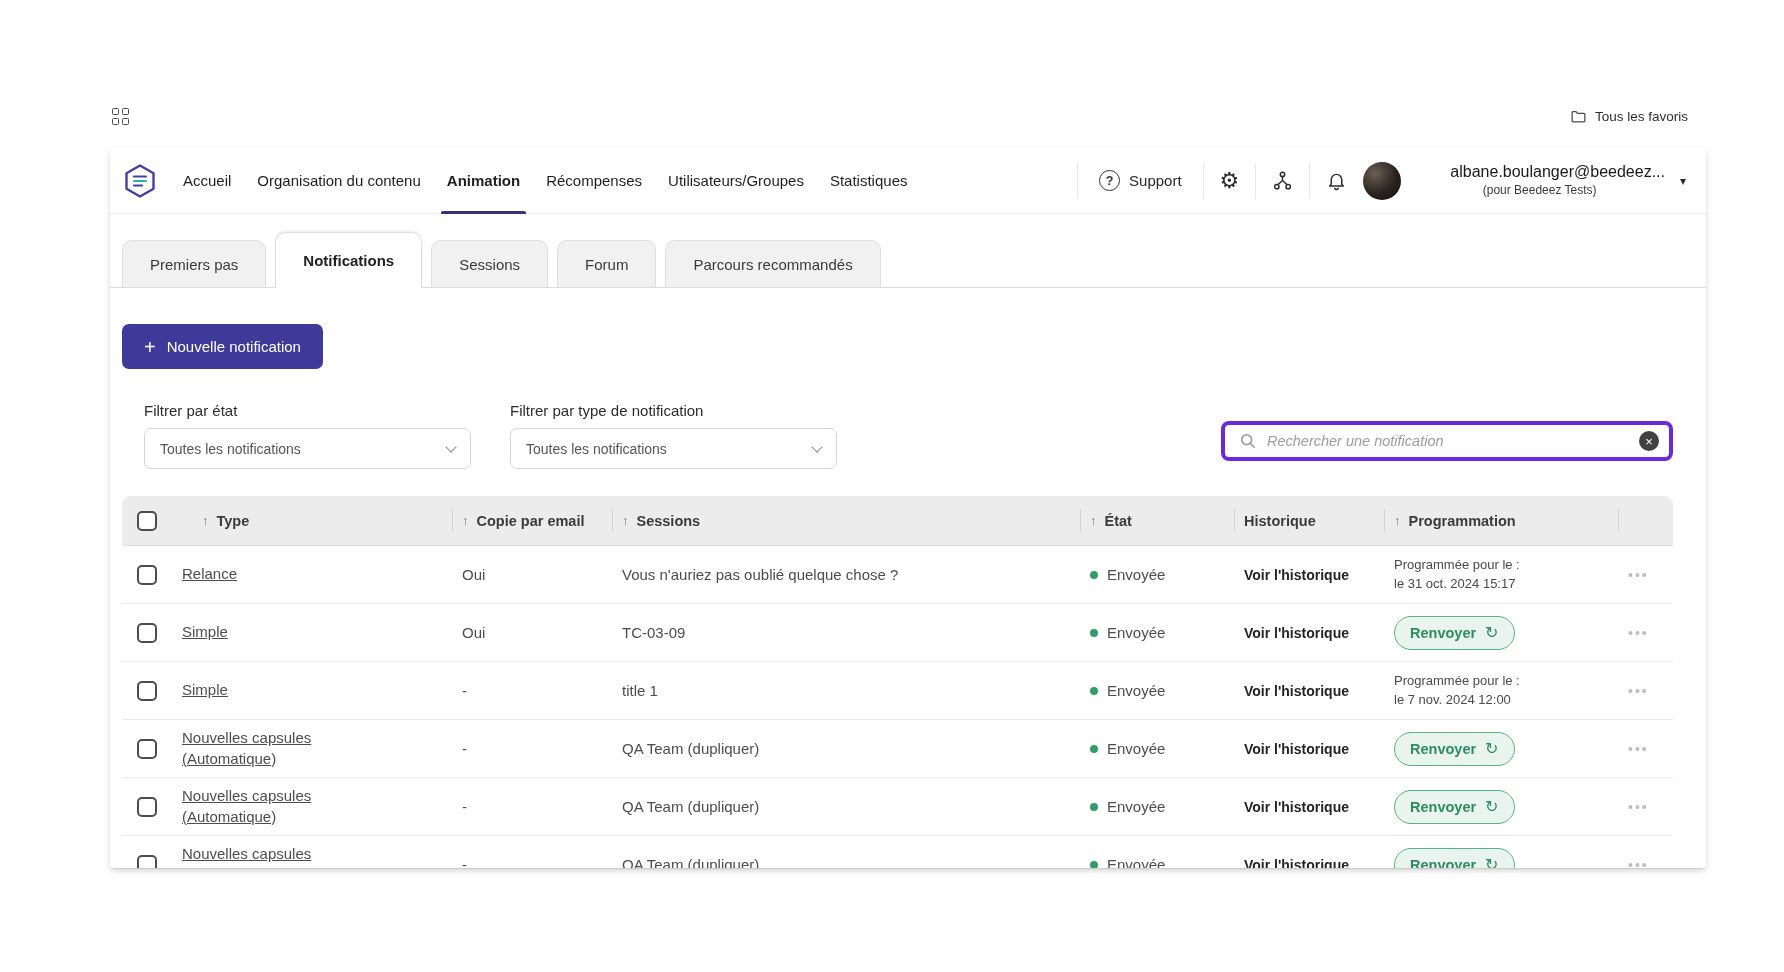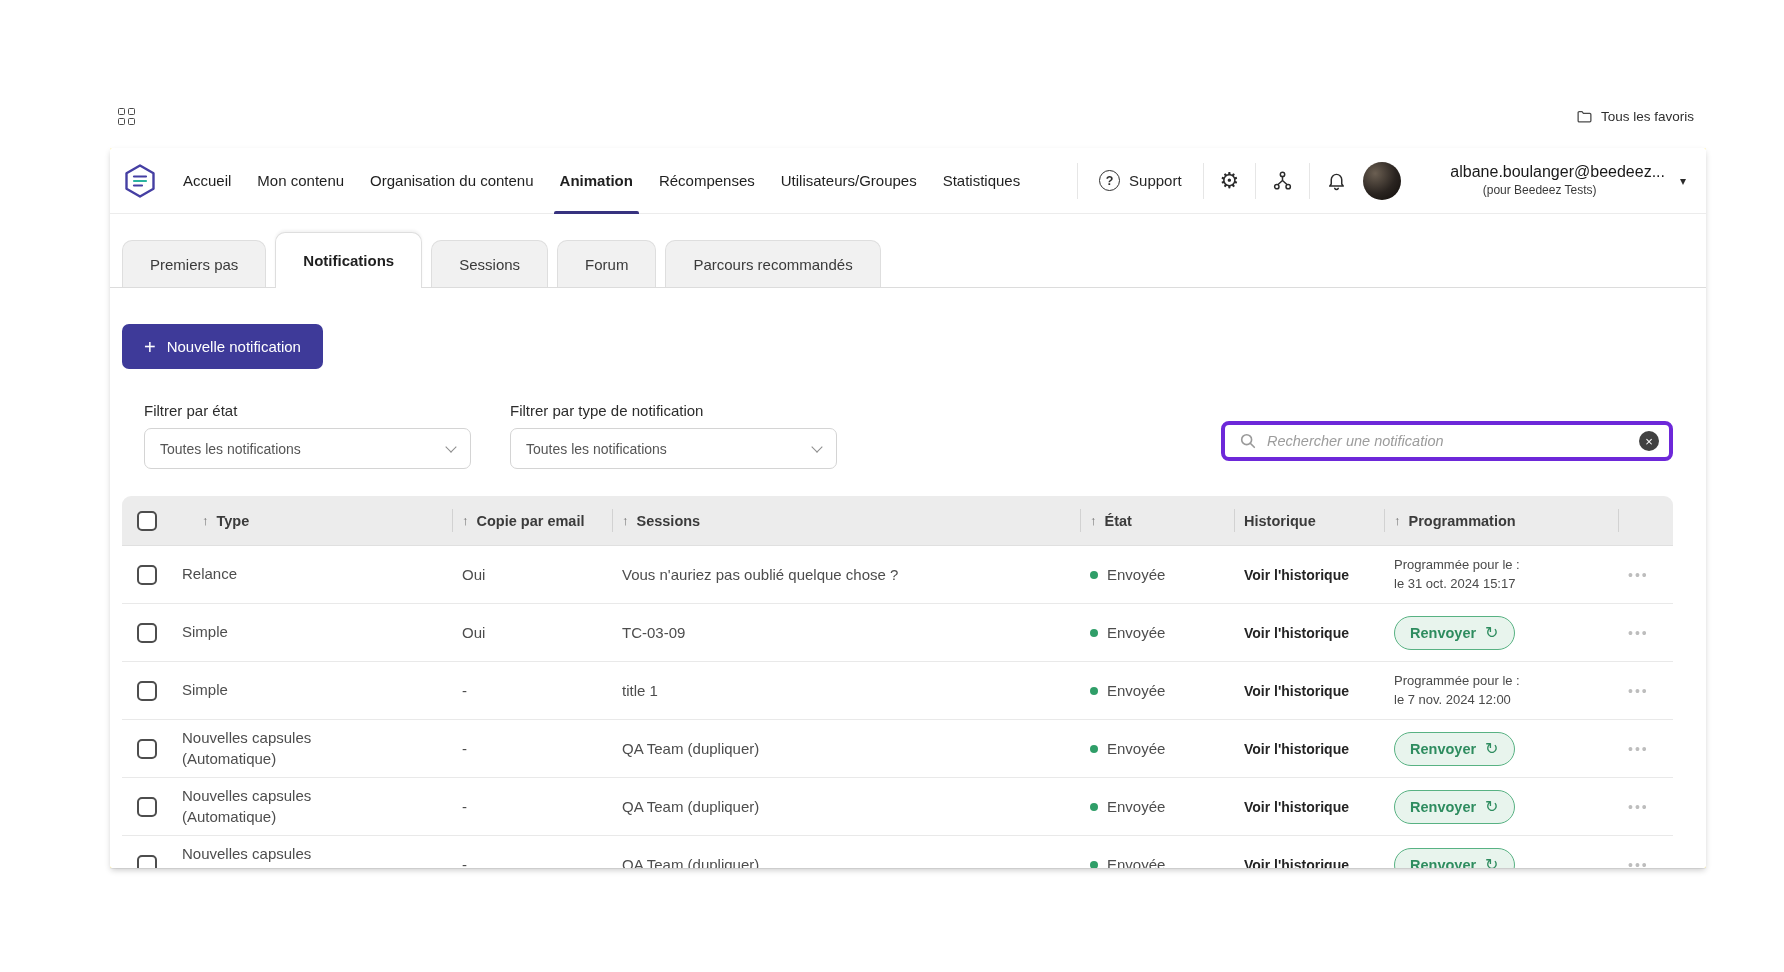--- a/index.html
+++ b/index.html
@@ -7,21 +7,21 @@
   body {
     background:#fff;
     font-family:"Liberation Sans","DejaVu Sans",sans-serif;
     position:relative;
     overflow:hidden;
     color:#333;
   }
 
   
   .bm-bar {
-    position:absolute; left:110px; top:100px; width:1596px; height:32px;
+    position:absolute; left:104px; top:100px; width:1596px; height:32px;
     display:flex; align-items:center; justify-content:space-between;
     padding:0 12px 0 8px;
   }
   .apps-icon { display:grid; grid-template-columns:7px 7px; grid-template-rows:7px 7px; gap:3px; cursor:pointer; }
   .apps-icon i { border:1.6px solid #4a4a4a; border-radius:1.5px; display:block; }
   .bm-fav { display:flex; align-items:center; gap:8px; font-size:13.5px; color:#2e2e2e; cursor:pointer; }
 
   
   .app {
     position:absolute; left:110px; top:148px; width:1596px; height:720px;
@@ -74,21 +74,21 @@
   .thead, .trow { display:grid; grid-template-columns:50px 280px 160px 468px 154px 150px 234px 55px; align-items:center; }
   .thead { height:50px; background:#ececec; border-radius:9px 9px 0 0; border-bottom:1px solid #e0e0e0; font-size:14.5px; font-weight:bold; color:#3b3b3b; }
   .thead .cell { display:flex; align-items:center; gap:8px; padding:0 10px; position:relative; height:100%; }
   .thead .c-type { padding-left:30px; }
   .thead .sep::before { content:""; position:absolute; left:0; top:13px; bottom:13px; width:1px; background:#d2d2d2; }
   .sort { color:#6f6f6f; font-weight:normal; font-size:13px; }
   .trow { height:58px; border-bottom:1px solid #e9e9e9; background:#fff; font-size:15px; color:#4d4d4d; }
   .trow .cell { padding:0 10px; }
   .c-check { display:flex; justify-content:center; align-items:center; }
   .checkbox { width:20px; height:20px; border:2px solid #4d4d4d; border-radius:5px; background:#fff; display:inline-block; cursor:pointer; }
-  .type-lines div { line-height:1.35; }
+  .type-lines div { line-height:1.35;text-decoration:underline; }
   .c-state { display:flex; align-items:center; gap:9px; }
   .dot { width:8px; height:8px; border-radius:50%; background:#2f9e68; flex:none; }
   .hist-link { font-weight:bold; color:#242424; font-size:14px; cursor:pointer; }
   .progtxt { font-size:13px; color:#4a4a4a; line-height:1.45; }
   .resend { display:inline-flex; align-items:center; gap:9px; height:34px; padding:0 15px; background:#e8f4ed; border:1px solid #58b283; border-radius:17px; color:#2e8c5f; font-weight:bold; font-size:14.5px; font-family:inherit; cursor:pointer; }
   .resend .ricon { font-weight:normal; font-size:16px; line-height:1; }
   .dots { color:#bdbdbd; font-size:14px; letter-spacing:2px; cursor:pointer; white-space:nowrap; }
 </style>
 </head>
 <body>
@@ -114,21 +114,20 @@
     <div class="logo">
       <svg viewBox="0 0 36 36" width="36" height="36">
         <path d="M18 2.5 L31.5 10.2 V25.8 L18 33.5 L4.5 25.8 V10.2 Z" fill="none" stroke="#453fa3" stroke-width="2.4" stroke-linejoin="round"></path>
         <path d="M12 13.5 h12" stroke="#453fa3" stroke-width="2.2" stroke-linecap="round"></path>
         <path d="M12 18 h12" stroke="#2ab3a0" stroke-width="2.2" stroke-linecap="round"></path>
         <path d="M12 22.5 h8" stroke="#453fa3" stroke-width="2.2" stroke-linecap="round"></path>
       </svg>
     </div>
     <nav class="nav">
       <a class="nav-item">Accueil</a>
-      <a class="nav-item">Mon contenu</a>
       <a class="nav-item">Organisation du contenu</a>
       <a class="nav-item active">Animation</a>
       <a class="nav-item">Récompenses</a>
       <a class="nav-item">Utilisateurs/Groupes</a>
       <a class="nav-item">Statistiques</a>
     </nav>
     <div class="nav-right">
       <span class="vdiv"></span>
       <div class="support">
         <span class="qicon">?</span>

